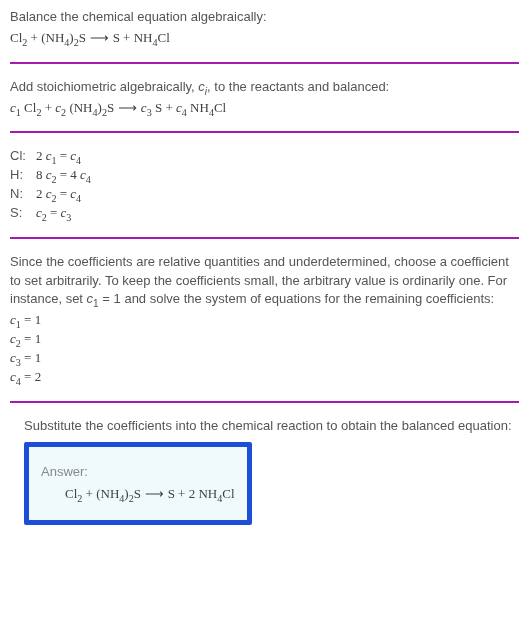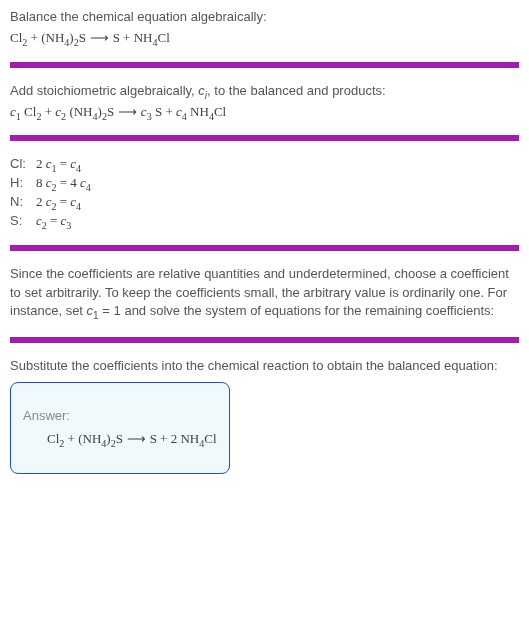--- a/index.html
+++ b/index.html
@@ -11,26 +11,27 @@
       font-family: -apple-system, BlinkMacSystemFont, 'Segoe UI', sans-serif;
       font-size: 13px;
       color: #555;
       background: #fff;
       width: 529px;
       padding: 8px 10px;
       line-height: 1.45;
     }
     .section {
       padding-bottom: 14px;
-      border-bottom: 6px solid #a21caf;
+      border-bottom: 2px solid #a21caf;
       margin-bottom: 14px;
     }
     .section:last-of-type {
       border-bottom: none;
       margin-bottom: 0;
+      margin-left: 14px;
     }
     .intro {
       margin-bottom: 2px;
     }
     .equation {
       font-family: 'Cambria Math', 'STIX', serif;
       color: #404040;
     }
     sub {
       font-size: 0.78em;
@@ -54,24 +55,24 @@
     }
     .atom-table td:first-child {
       text-align: left;
       padding-right: 10px;
       min-width: 24px;
     }
     .coef-list div {
       margin: 0;
     }
     .answer-box {
-      border: 1px solid #1d4ed8;
+      border: 5px solid #1d4ed8;
       background: #f0fafd;
-      border-radius: 8px;
-      padding: 24px 12px;
+      border-radius: 2px;
+      padding: 16px 12px;
       display: inline-block;
       margin-top: 4px;
     }
     .answer-label {
       color: #888;
       margin-bottom: 4px;
     }
     .answer-eq {
       padding-left: 24px;
       text-align: center;
@@ -82,21 +83,21 @@
 
 <div class="section">
   <div class="intro">Balance the chemical equation algebraically:</div>
   <div class="equation">
     Cl<sub>2</sub> + (NH<sub>4</sub>)<sub>2</sub>S<span class="arrow">⟶</span>S + NH<sub>4</sub>Cl
   </div>
 </div>
 
 <div class="section">
   <div class="intro">
-    <span>Add stoichiometric algebraically, </span><span class="ci">c<sub>i</sub></span><span>, to the balanced and products:</span>
+    <span>Add stoichiometric algebraically, </span><span class="ci">c<sub>i</sub></span><span>, to the reactants and balanced:</span>
   </div>
   <div class="equation">
     <span class="ci">c</span><sub>1</sub> Cl<sub>2</sub> + <span class="ci">c</span><sub>2</sub> (NH<sub>4</sub>)<sub>2</sub>S<span class="arrow">⟶</span><span class="ci">c</span><sub>3</sub> S + <span class="ci">c</span><sub>4</sub> NH<sub>4</sub>Cl
   </div>
 </div>
 
 <div class="section">
   <table class="atom-table">
     <tbody>
         <tr>
@@ -116,20 +117,26 @@
       <td class="equation"><span class="ci">c</span><sub>2</sub> = <span class="ci">c</span><sub>3</sub></td>
     </tr>
   </tbody>
     </table>
 </div>
 
 <div class="section">
   <div class="intro">
     Since the coefficients are relative quantities and underdetermined, choose a coefficient to set arbitrarily. To keep the coefficients small, the arbitrary value is ordinarily one. For instance, set <span class="ci">c</span><sub>1</sub> = 1 and solve the system of equations for the remaining coefficients:
   </div>
+  <div class="coef-list equation">
+    <div><span class="ci">c</span><sub>1</sub> = 1</div>
+    <div><span class="ci">c</span><sub>2</sub> = 1</div>
+    <div><span class="ci">c</span><sub>3</sub> = 1</div>
+    <div><span class="ci">c</span><sub>4</sub> = 2</div>
+  </div>
 </div>
 
 <div class="section">
   <div class="intro">Substitute the coefficients into the chemical reaction to obtain the balanced equation:</div>
   <div class="answer-box">
     <div class="answer-label">Answer:</div>
     <div class="equation answer-eq">
       Cl<sub>2</sub> + (NH<sub>4</sub>)<sub>2</sub>S<span class="arrow">⟶</span>S + 2 NH<sub>4</sub>Cl
     </div>
   </div>

